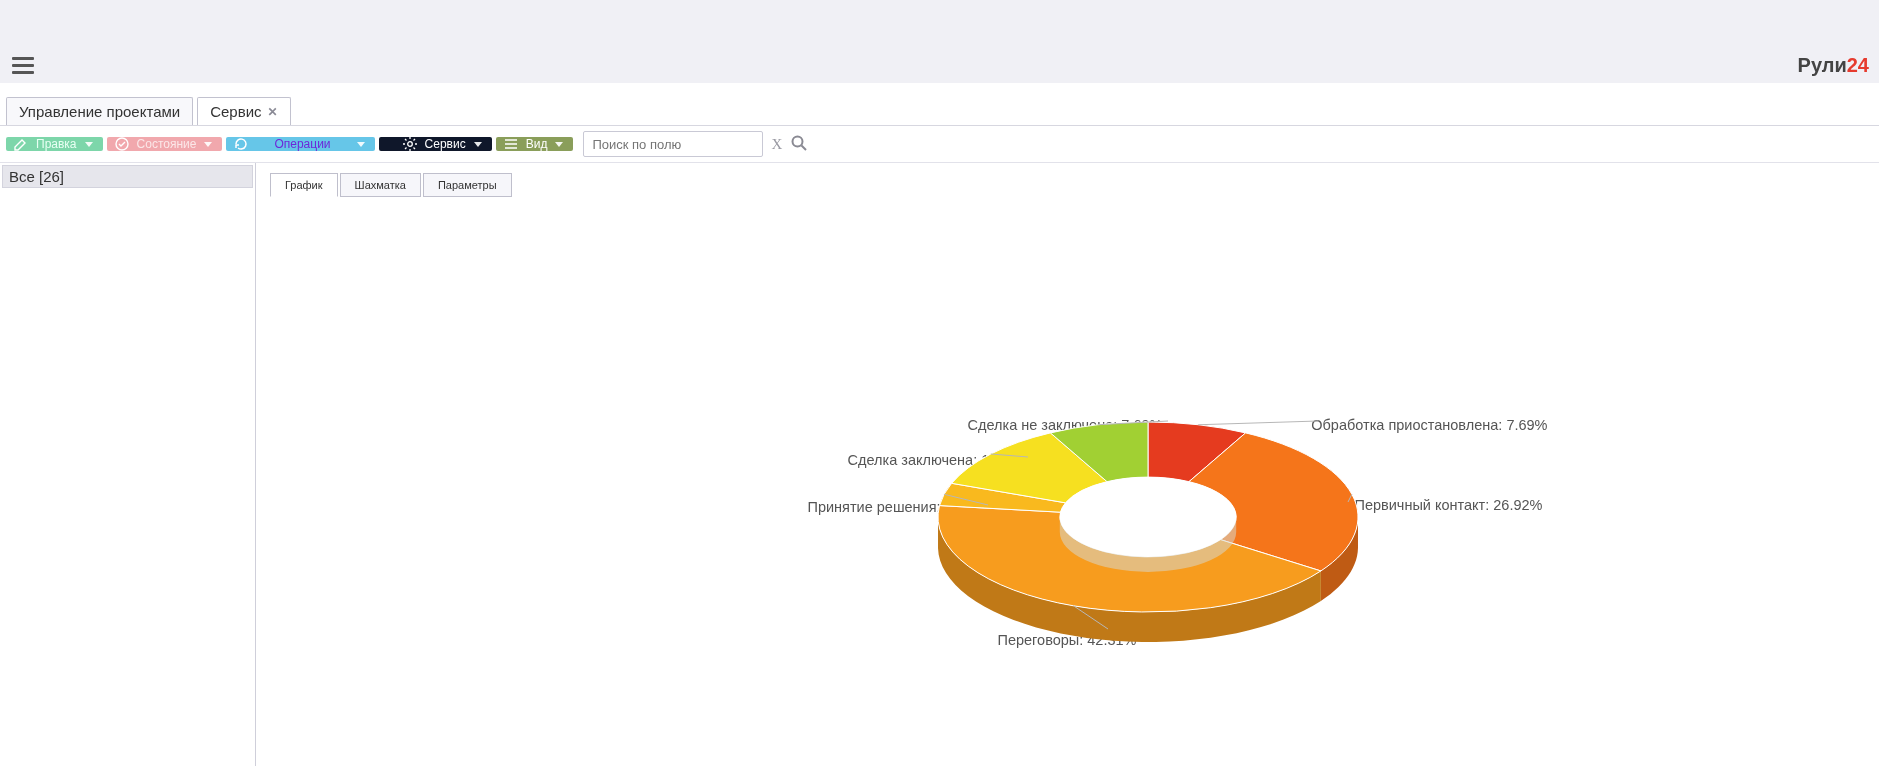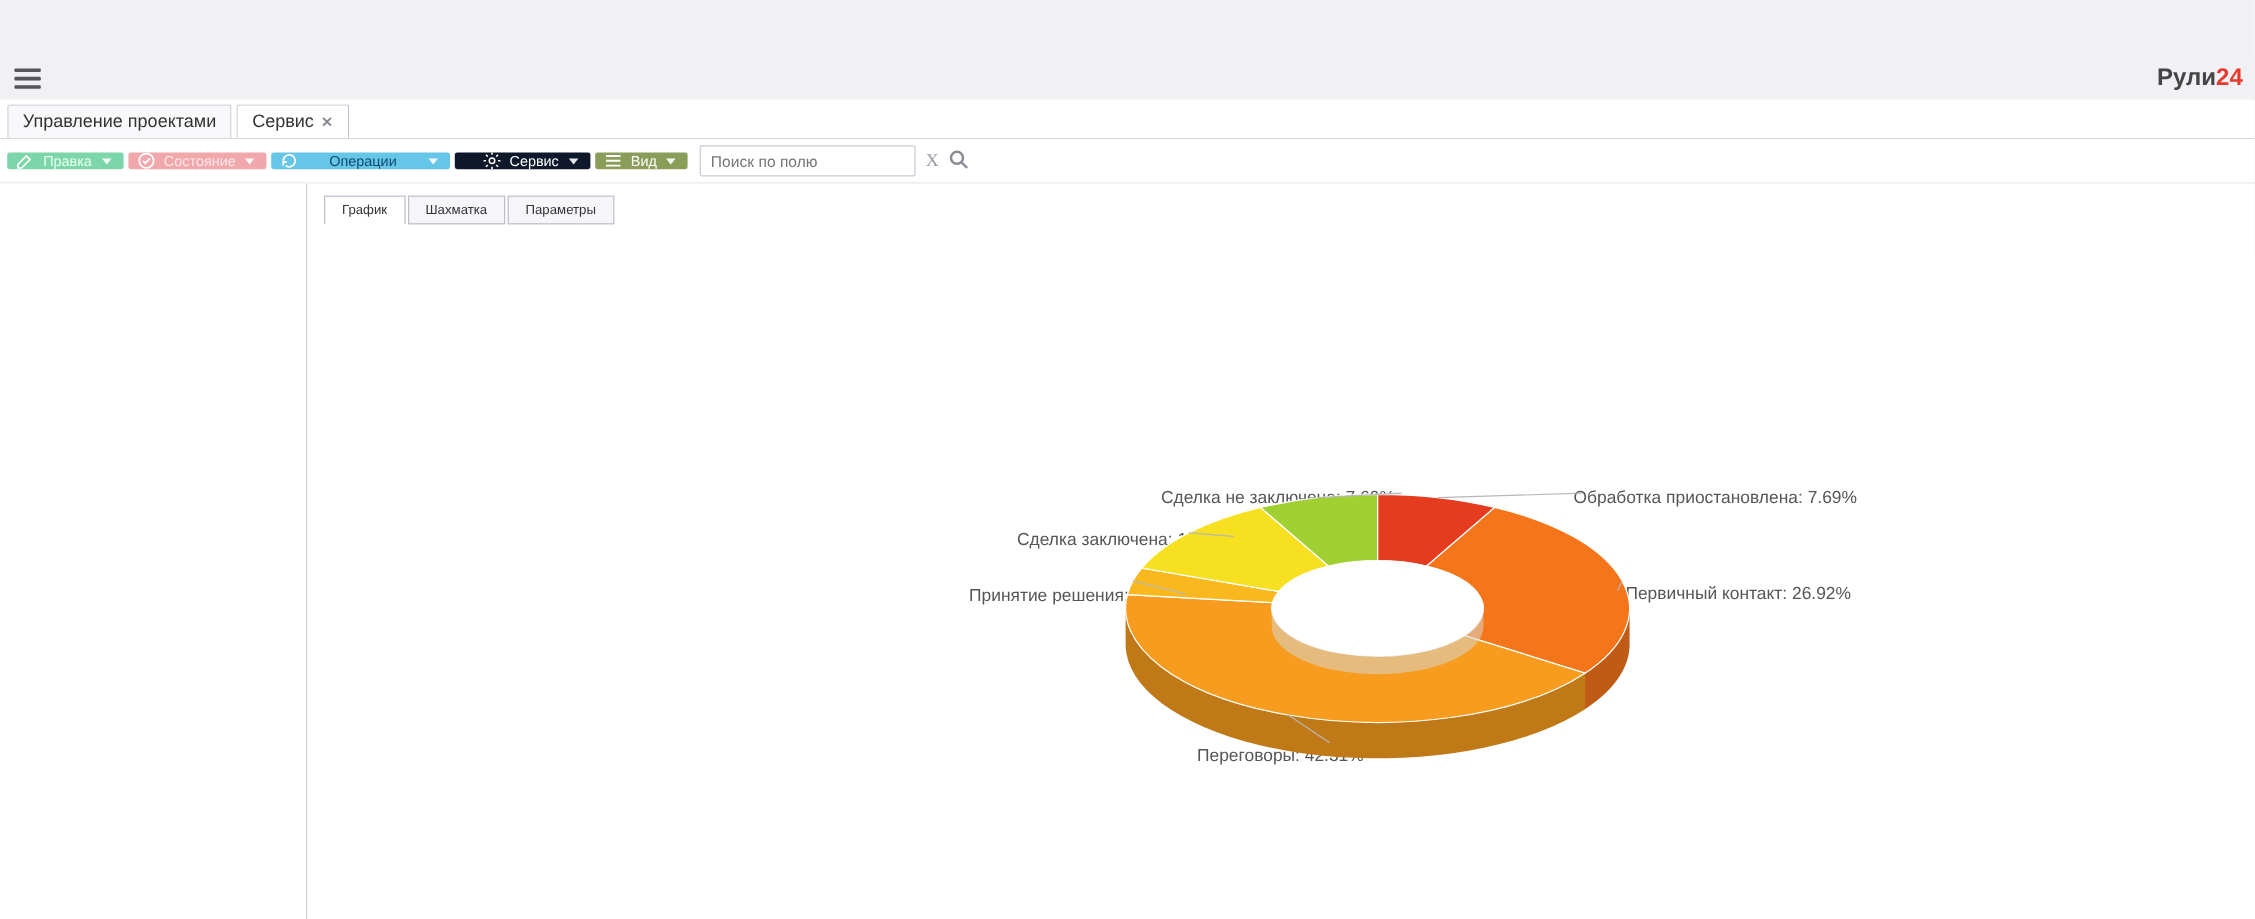--- a/index.html
+++ b/index.html
@@ -31,21 +31,21 @@
   }
   .brand { font-weight: bold; font-size: 20px; }
   .brand .b1 { color: #444; }
   .brand .b2 { color: #e63b2e; }
   
   .app-tabs {
     background: #fff;
     border-bottom: 1px solid #d7d7e0;
     display: flex;
     align-items: flex-end;
-    padding: 4px 6px 0 6px;
+    padding: 14px 6px 0 6px;
     gap: 4px;
   }
   .app-tab {
     border: 1px solid #c2c2cf;
     background: #f8f8fb;
     padding: 5px 12px;
     border-bottom: none;
     border-radius: 2px 2px 0 0;
     font-size: 15px;
     display: flex; align-items: center; gap: 6px;
@@ -83,21 +83,21 @@
     white-space: nowrap;
   }
   .tbtn .icon { width: 18px; height: 18px; display:inline-flex; align-items:center; justify-content:center; }
   .tbtn .caret {
     width:0;height:0;border-left:4px solid transparent;border-right:4px solid transparent;border-top:5px solid rgba(255,255,255,0.9);
     margin-left:2px;
   }
   .tbtn.green  { background:#64cf9e; }
   .tbtn.green.muted { background:#7dd6aa; color:#e8fff3; }
   .tbtn.pink   { background:#f1a8ad; color:#fbe7e8;}
-  .tbtn.blue   { background:#66c6e8; color:#0c4a6e;gap:24px;}
+  .tbtn.blue   { background:#66c6e8; color:#6d28d9;gap:24px;}
   .tbtn.purple { background:#0f172a;padding-left:22px; }
   .tbtn.olive  { background:#8a9e5a; }
   .search-wrap {
     display: flex; align-items: center; gap: 8px; margin-left: 6px;
   }
   .search-input {
     border: 1px solid #c9c9d5;
     border-radius: 2px;
     padding: 4px 8px;
     width: 180px;
@@ -252,20 +252,21 @@
       <svg width="18" height="18" viewBox="0 0 18 18">
           <circle cx="7.5" cy="7.5" r="5" fill="none" stroke="#8a8a93" stroke-width="2"></circle>
           <path d="M11.5 11.5L16 16" stroke="#8a8a93" stroke-width="2"></path>
         </svg>
     </span>
   </div>
 </div>
 
 <div class="body">
   <div class="sidebar">
+    <div class="tree-root">Все [26]</div>
   </div>
 
   <div class="main">
     <div class="view-tabs">
       <div class="view-tab active">График</div>
       <div class="view-tab">Шахматка</div>
       <div class="view-tab">Параметры</div>
     </div>
 
     <div class="chart-area">

